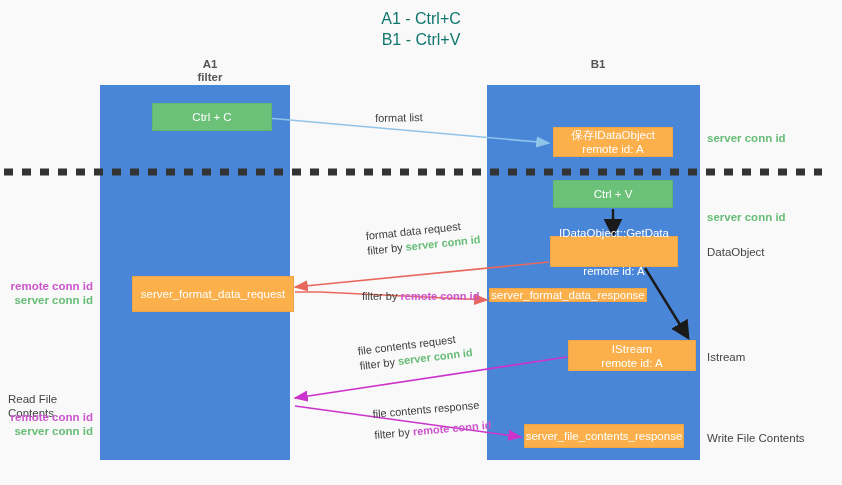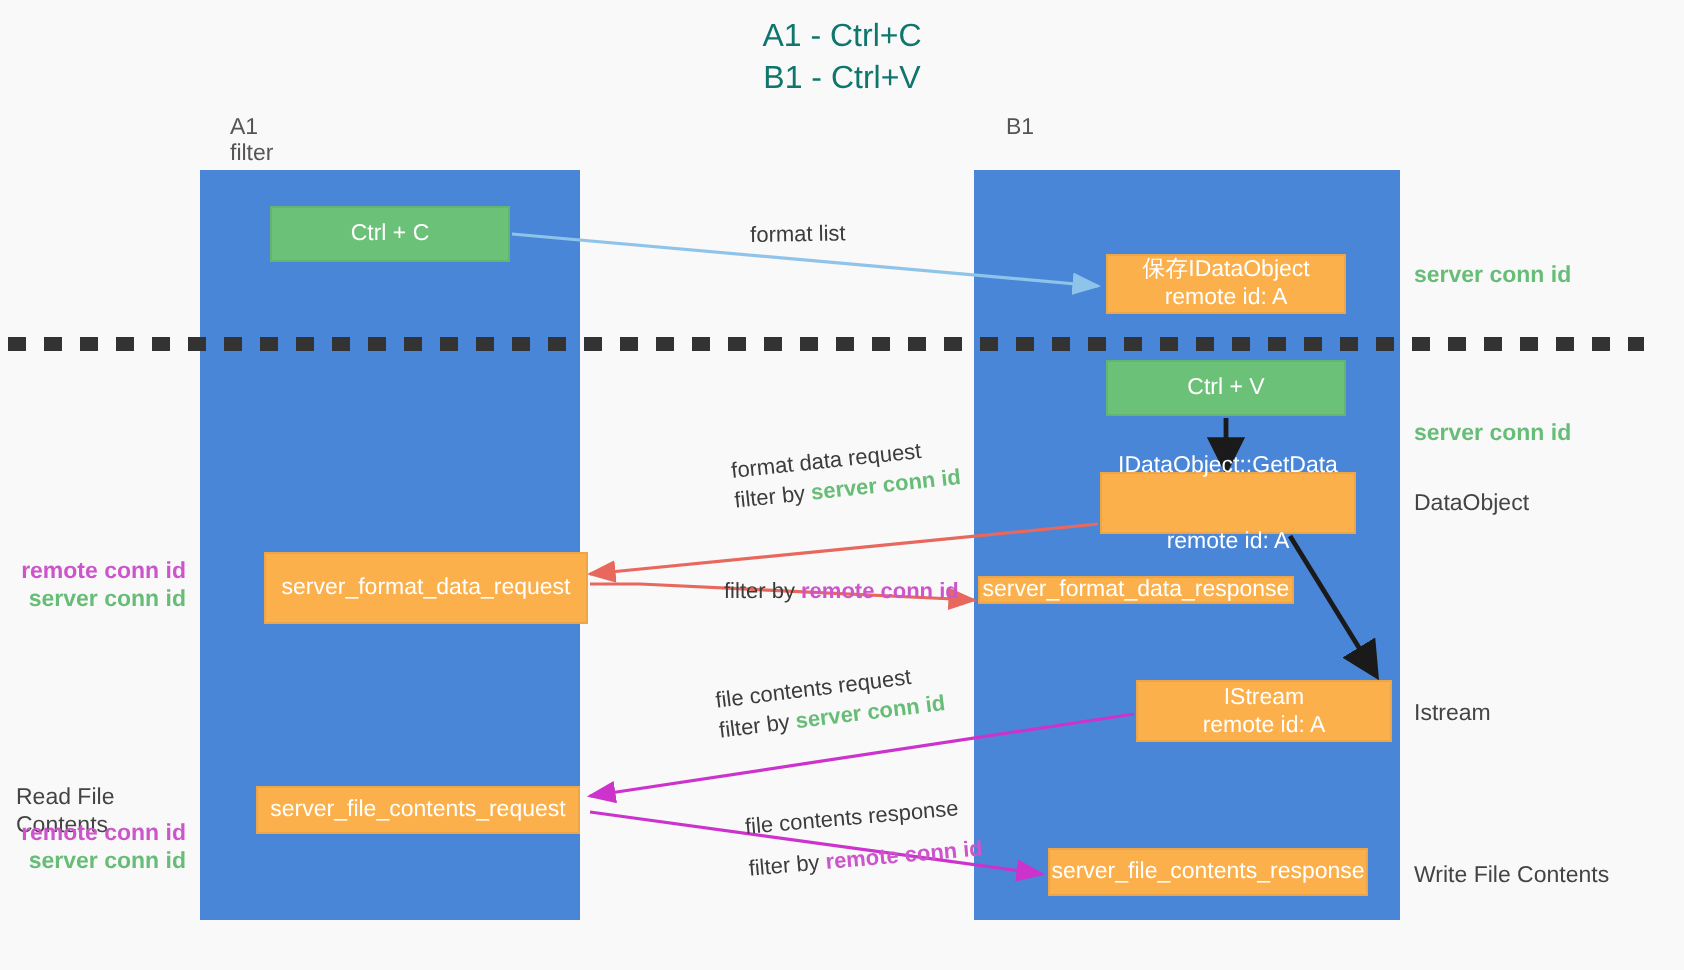--- a/index.html
+++ b/index.html
@@ -16,22 +16,23 @@
 
   
   #title{
     left:0;top:8px;width:842px;text-align:center;
     font-size:16px;line-height:21px;color:#0f766e;
     white-space:pre-line;
   }
 
   
   .col-head{
-    font-size:11.5px;line-height:13px;text-align:left;color:#555;
+    font-size:11.5px;line-height:13px;text-align:center;color:#555;
     width:190px;
+    font-weight:bold;
   }
   #head-a{left:115px;top:58px;}
   #head-b{left:503px;top:58px;}
   .col-head .l2{display:block;}
 
   
   .lane{background:#4a86d8;}
   #lane-a{left:100px;top:85px;width:190px;height:375px;}
   #lane-b{left:487px;top:85px;width:213px;height:375px;}
 
@@ -42,21 +43,21 @@
     font-size:11.5px;
     line-height:14px;
     text-align:center;
     display:flex;align-items:center;justify-content:center;
     flex-direction:column;
     border:1px solid rgba(0,0,0,0.06);
   }
   .green{background:#6cc178;}
   .orange{background:#fbb04c;}
 
-  #box-ctrlc{left:135px;top:103px;width:120px;height:28px;}
+  #box-ctrlc{left:152px;top:103px;width:120px;height:28px;}
   #box-save{left:553px;top:127px;width:120px;height:30px;text-align:center;}
   #box-ctrlv{left:553px;top:180px;width:120px;height:28px;}
   #box-getdata{left:550px;top:236px;width:128px;height:31px;gap:24px;}
   #box-istream{left:568px;top:340px;width:128px;height:31px;}
   #box-fdreq{left:132px;top:276px;width:162px;height:36px;}
   #box-fdres{left:489px;top:288px;width:158px;height:14px;}
   #box-fcreq{left:128px;top:393px;width:162px;height:24px;}
   #box-fcres{left:524px;top:424px;width:160px;height:24px;}
 
   
@@ -165,23 +166,20 @@
   </div>
 
   <div class="abs box orange" id="box-fdreq">
     <span>server_format_data_request</span>
   </div>
 
   <div class="abs box orange" id="box-fdres">
     <span>server_format_data_response</span>
   </div>
 
-  <div class="abs box orange" id="box-fcreq">
-    <span>server_file_contents_request</span>
-  </div>
 
   <div class="abs box orange" id="box-fcres">
     <span>server_file_contents_response</span>
   </div>
 
   <div class="abs edge-lbl" id="e-formatlist">
     <div>format list</div>
   </div>
 
   <div class="abs edge-lbl" id="e-fdreq">

